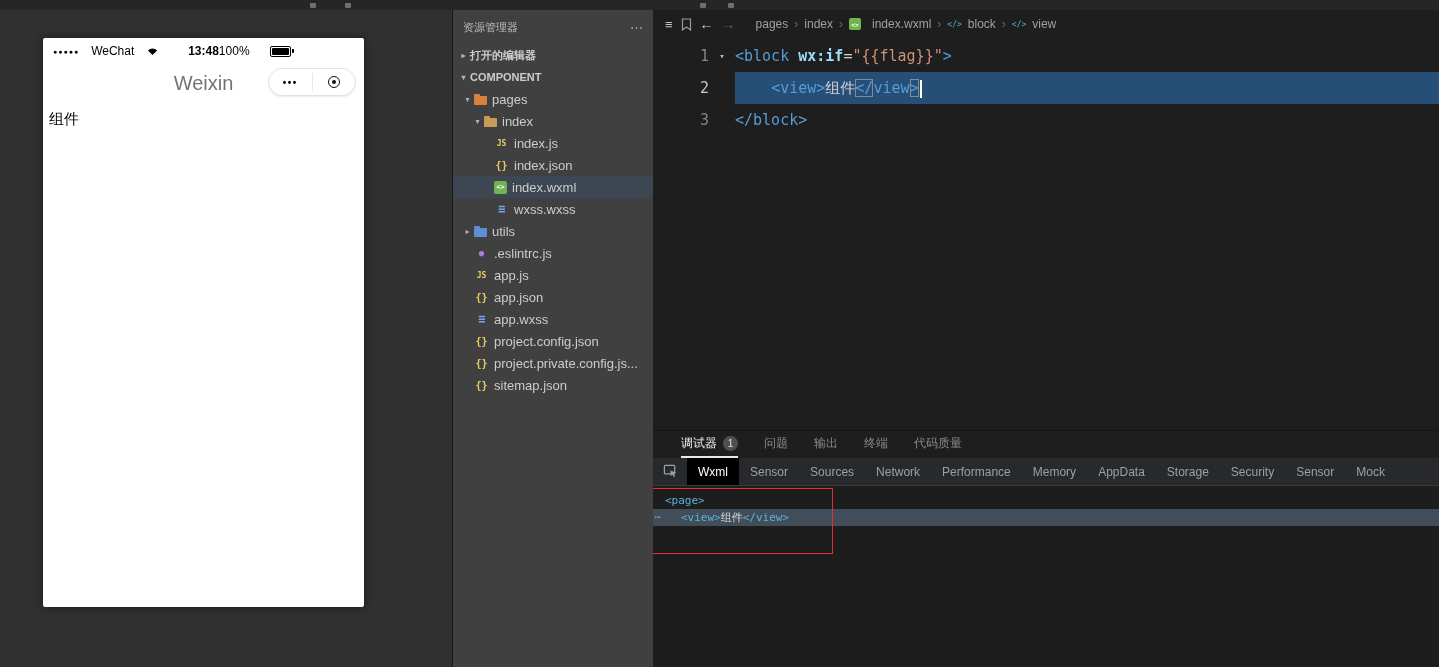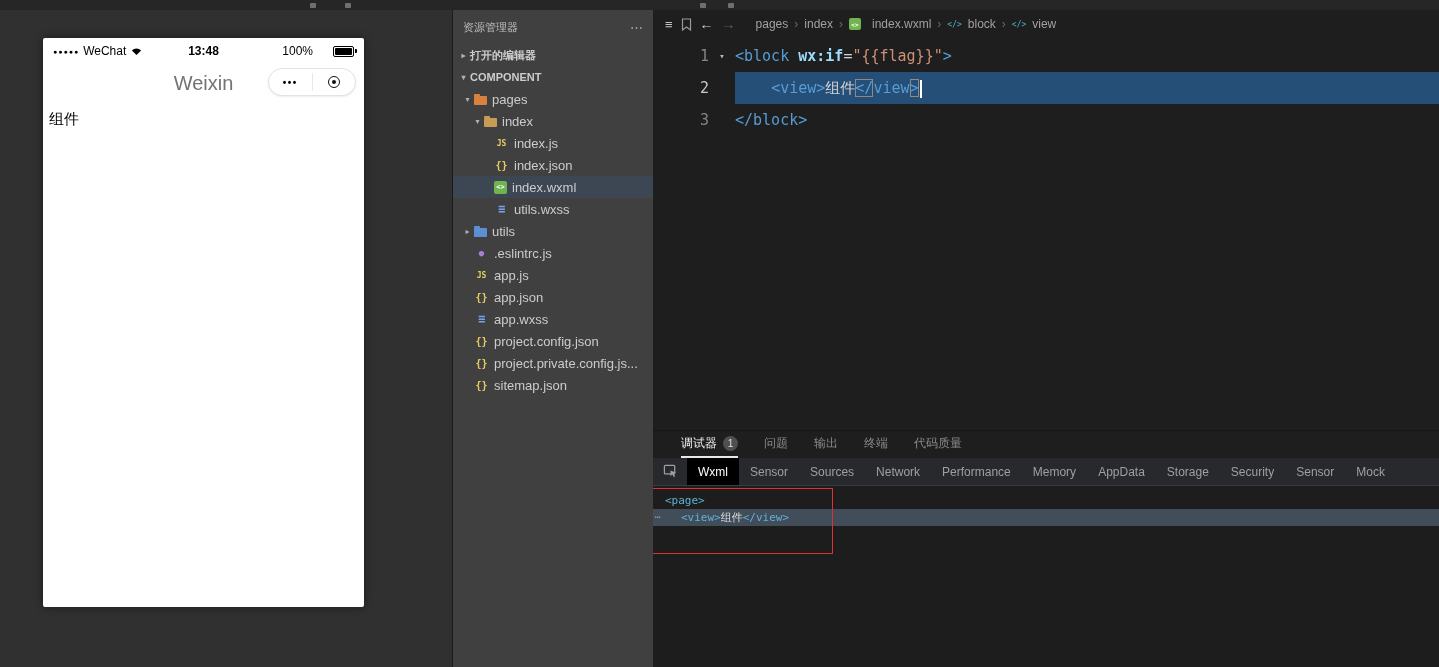--- a/index.html
+++ b/index.html
@@ -12,24 +12,24 @@
   .titlebar { height:10px; background:#262626; position:relative; flex:none; }
   .tb-ic { position:absolute; top:3px; width:6px; height:5px; background:#6f6f6f; border-radius:1px; }
 
   .main { flex:1; display:flex; min-height:0; }
 
   
   .simulator { width:453px; flex:none; background:#303030; position:relative; border-right:1px solid #1a1a1a; }
   .phone { position:absolute; left:43px; top:28px; width:321px; height:569px; background:#ffffff;
            border-radius:2px; box-shadow:0 0 8px rgba(0,0,0,.45); color:#000; }
   .statusbar { height:26px; display:flex; align-items:center; padding:0 10px; font-size:12px; }
-  .sb-left { flex:1; display:flex; align-items:center; gap:4px; }
+  .sb-left { flex:1; display:flex; align-items:center; gap:12px; }
   .sig { font-size:7px; letter-spacing:1px; }
   .sb-time { font-weight:700; font-size:12px; }
-  .sb-right { flex:1; display:flex; align-items:center; justify-content:flex-end; gap:20px; }
+  .sb-right { flex:1; display:flex; align-items:center; justify-content:flex-start; gap:20px; }
   .batt { width:21px; height:11px; border:1px solid #000; border-radius:2px; position:relative; }
   .batt::before { content:""; position:absolute; inset:1px; background:#000; border-radius:1px; }
   .batt::after { content:""; position:absolute; right:-4px; top:2.5px; width:2px; height:4px; background:#000; border-radius:0 1px 1px 0; }
   .navbar { height:38px; position:relative; display:flex; align-items:center; justify-content:center; }
   .nav-title { font-size:20px; color:#737373;text-align:center; }
   .capsule { position:absolute; right:8px; top:4px; width:88px; height:28px; background:#fff;
              border:1px solid #e3e3e3; border-radius:14px; display:flex; align-items:center;
              box-shadow:0 1px 2px rgba(0,0,0,.08); }
   .cap-half { flex:1; display:flex; align-items:center; justify-content:center; }
   .cap-dots { font-size:10px; font-weight:700; letter-spacing:1.5px; }
@@ -191,21 +191,21 @@
             <span class="flabel">index.json</span>
           </div>
           <div class="file-row selected" style="padding-left: 28px;">
             <span class="tw"></span>
             <span class="fi ic-wxml">&lt;&gt;</span>
             <span class="flabel">index.wxml</span>
           </div>
           <div class="file-row" style="padding-left: 28px;">
             <span class="tw"></span>
             <span class="fi ic-wxss">≡</span>
-            <span class="flabel">utils.wxss</span>
+            <span class="flabel">wxss.wxss</span>
           </div>
           <div class="file-row" style="padding-left: 8px;">
             <span class="tw">▸</span>
             <span class="fi ic-folder utils"></span>
             <span class="flabel">utils</span>
           </div>
           <div class="file-row" style="padding-left: 8px;">
             <span class="tw"></span>
             <span class="fi ic-eslint">●</span>
             <span class="flabel">.eslintrc.js</span>

